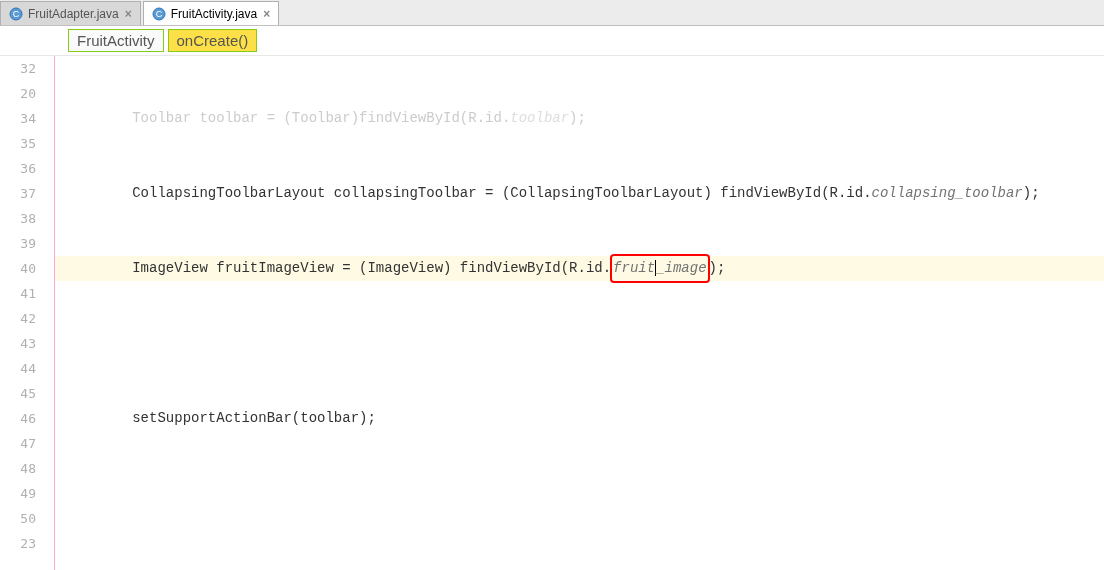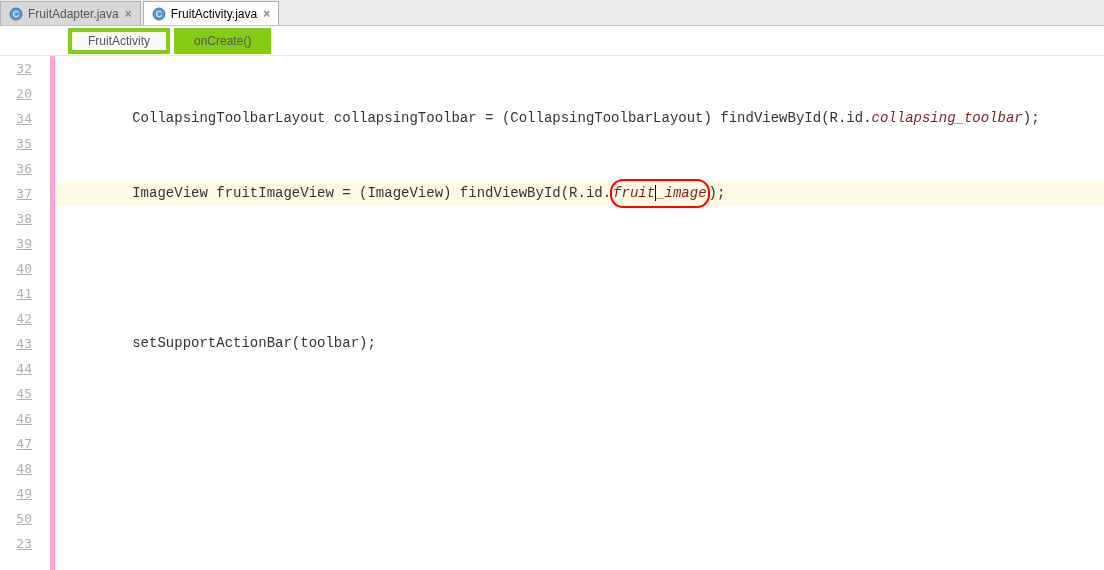--- a/index.html
+++ b/index.html
@@ -53,66 +53,65 @@
 .breadcrumb {
   display: flex;
   gap: 4px;
   padding: 4px 0 4px 68px;
   background: #fff;
   border-bottom: 1px solid #e8e8e8;
   height: 30px;
   align-items: center;
 }
 .crumb {
-  border: 4px solid #84cc16;
-  padding: 2px 16px;
+  border: 1px solid #84cc16;
+  padding: 2px 8px;
   font-family: "Segoe UI", Arial, sans-serif;
-  font-size: 12px;
+  font-size: 15px;
   color: #555;
   background: #fafafa;
   cursor: pointer;
 }
 .crumb.active {
-  background: #84cc16;
+  background: #fde047;
 }
 .editor {
   display: flex;
   height: calc(100% - 56px);
   background: #fff;
 }
 .gutter {
   width: 55px;
   text-align: right;
   padding-right: 18px;
   background: #fff;
   color: #b0b0b0;
   font-family: "Consolas", monospace;
   font-size: 13px;
   user-select: none;
-  border-right: 5px solid #f9a8d4;
-  text-decoration: underline;
+  border-right: 1px solid #f9a8d4;
 }
 .gutter div { height: 25px; line-height: 25px; }
 .code {
   flex: 1;
   white-space: pre;
   font-family: "Consolas", "Courier New", monospace;
   font-size: 14px;
   line-height: 25px;
   color: #333;
   position: relative;
 }
 .code-line { height: 25px; padding-left: 10px; position: relative; }
 .code-line.highlighted { background: #fffae3; }
 .comment { color: #808080; font-style: italic; }
-.field { color: #7f1d1d; font-style: italic; }
+.field { color: #737373; font-style: italic; }
 .redbox {
   display: inline-block;
   border: 2px solid #ff0000;
-  border-radius: 13px;
+  border-radius: 4px;
   padding: 0 1px;
   margin: -2px -1px;
 }
 .caret {
   display:inline-block;
   width:1px;
   height:16px;
   background:#000;
   vertical-align:middle;
   margin:0;
@@ -166,20 +165,21 @@
     <div>44</div>
       <div>45</div>
       <div>46</div>
       <div>47</div>
     <div>48</div>
       <div>49</div>
       <div>50</div>
       <div>23</div>
   </div>
   <div class="code">
+    <div class="code-line" style="color:#ccc;">        <span>Toolbar toolbar = (Toolbar)findViewById(R.id.</span><span class="field" style="color:#ddd">toolbar</span><span>);</span></div>
     <div class="code-line">        <span>CollapsingToolbarLayout collapsingToolbar = (CollapsingToolbarLayout) findViewById(R.id.</span><span class="field">collapsing_toolbar</span><span>);</span></div>
     <div class="code-line highlighted">        <span>ImageView fruitImageView = (ImageView) findViewById(R.id.</span><span class="redbox"><span class="field">fruit<span class="caret"></span>_image</span></span><span>);</span></div>
     <div class="code-line"></div>
     <div class="code-line">        <span>setSupportActionBar(toolbar);</span></div>
     
     
     
     
     
     

